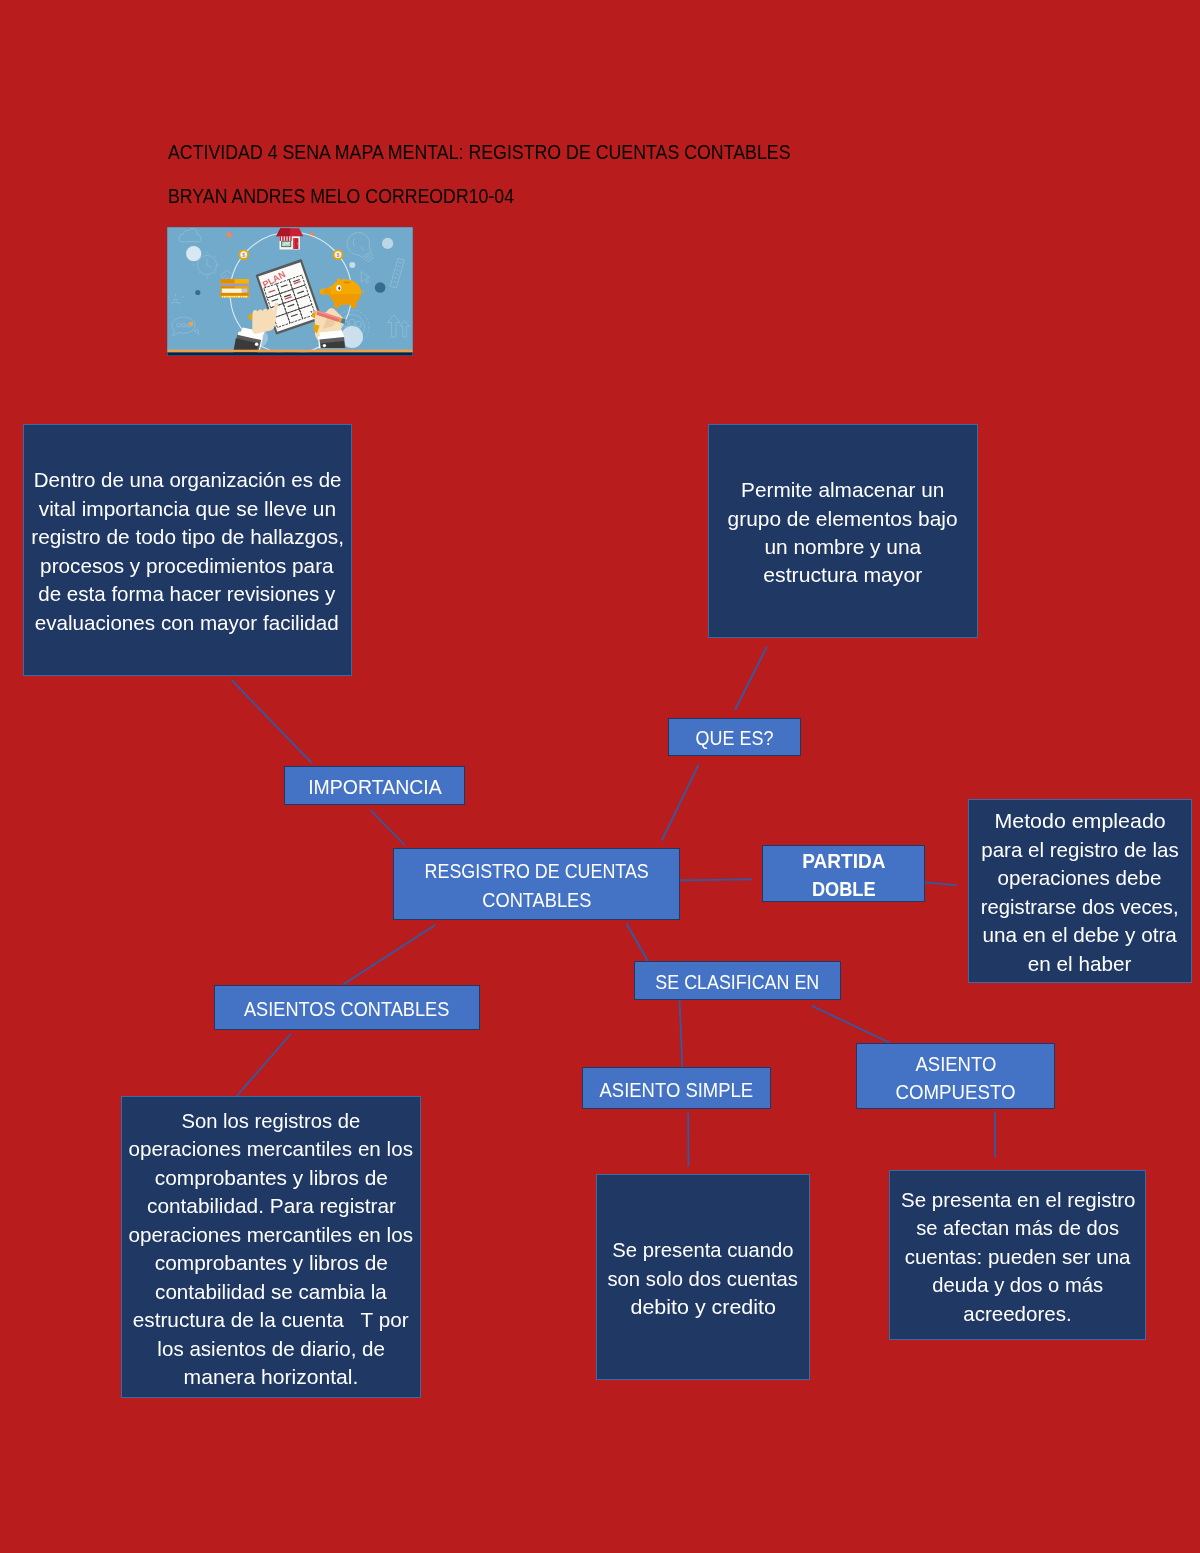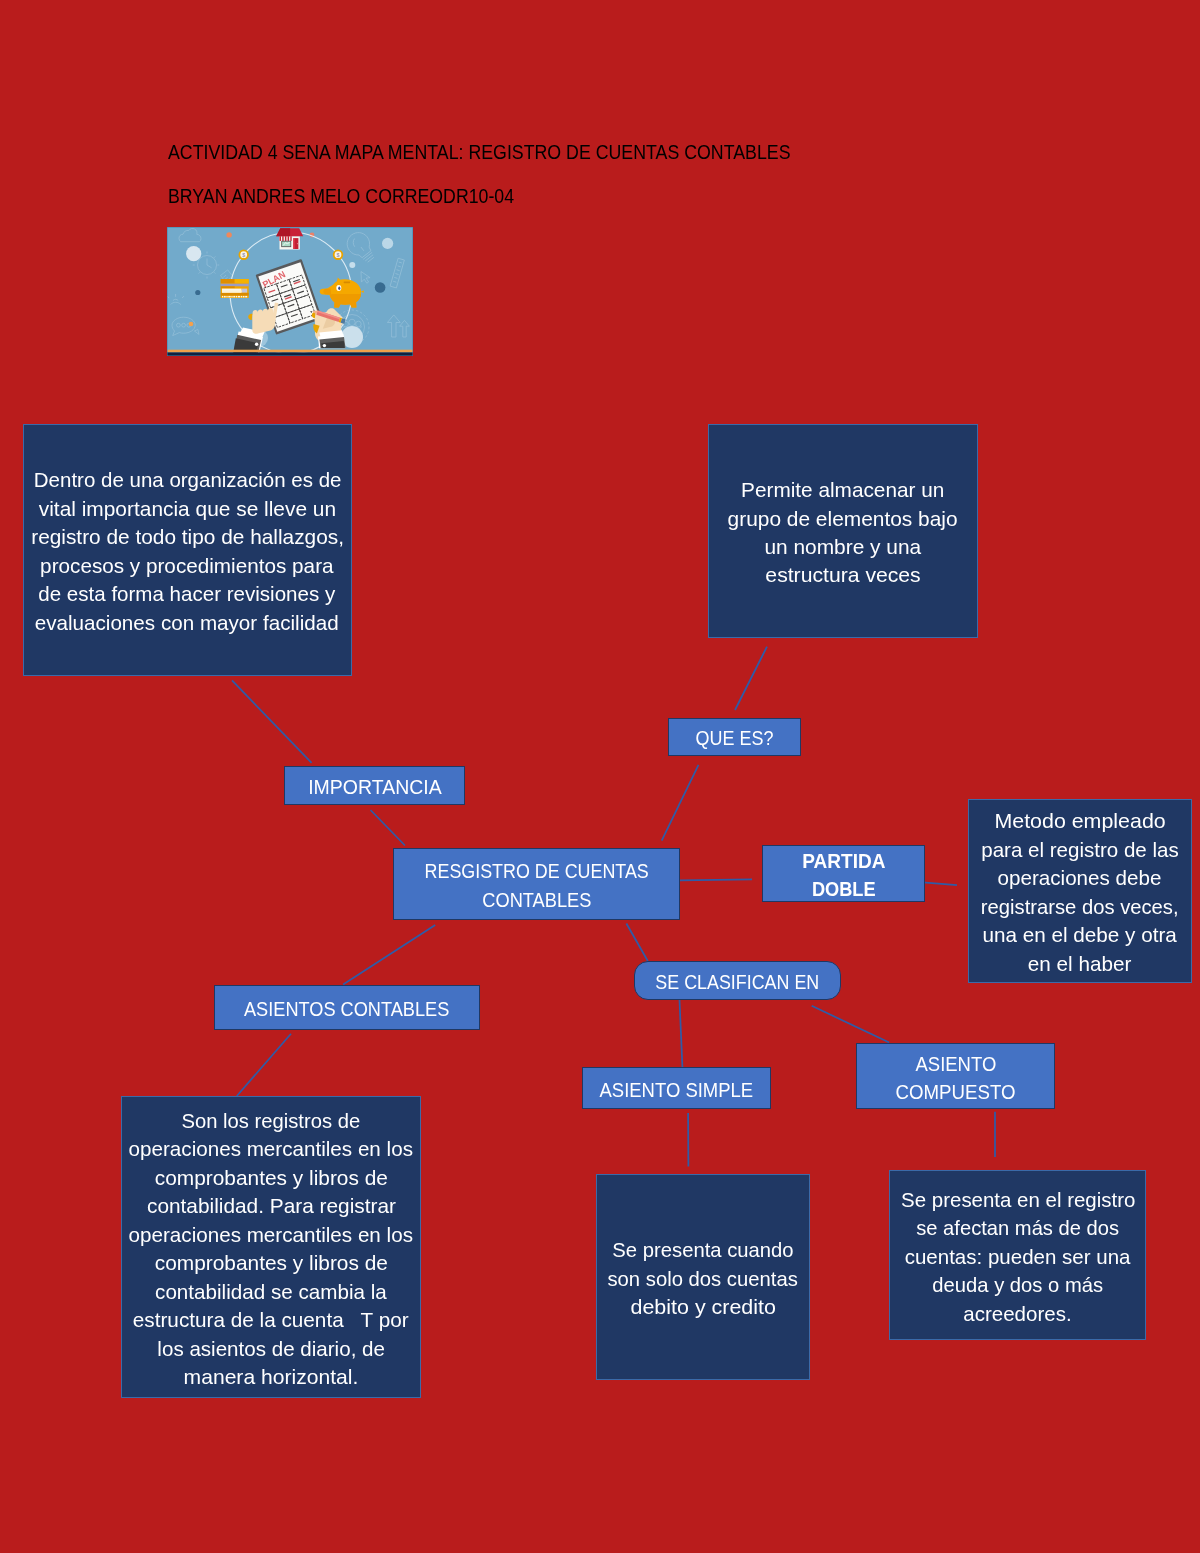--- a/index.html
+++ b/index.html
@@ -246,38 +246,38 @@
       <line x1="679.5" y1="1000" x2="682.4" y2="1067" stroke="#2E5CA8" stroke-width="1.75"></line>
       <line x1="811.7" y1="1005.8" x2="889.2" y2="1042.5" stroke="#2E5CA8" stroke-width="1.75"></line>
       <line x1="688.1" y1="1113" x2="688.4" y2="1166.5" stroke="#2E5CA8" stroke-width="1.75"></line>
       <line x1="995" y1="1111.8" x2="995" y2="1157" stroke="#2E5CA8" stroke-width="1.75"></line>
     </svg>
   <div id="nodes">
       <div class="node dark" style="left: 22.5px; top: 423.9px; width: 329.3px; height: 251.9px;">
         <div class="txt"><span style="transform: scaleX(0.97593);">Dentro de una organización es de</span><br><span style="transform: scaleX(0.995101);">vital importancia que se lleve un</span><br><span style="transform: scaleX(0.992439);">registro de todo tipo de hallazgos,</span><br><span style="transform: scaleX(0.985812);">procesos y procedimientos para</span><br><span style="transform: scaleX(0.978446);">de esta forma hacer revisiones y</span><br><span style="transform: scaleX(0.982659);">evaluaciones con mayor facilidad</span></div>
       </div>
       <div class="node dark" style="left: 708.2px; top: 424px; width: 269.6px; height: 214.2px;">
-        <div class="txt"><span style="transform: scaleX(0.989273);">Permite almacenar un</span><br><span style="transform: scaleX(0.994883);">grupo de elementos bajo</span><br><span style="transform: scaleX(0.995029);">un nombre y una</span><br><span style="transform: scaleX(1.0084);">estructura veces</span></div>
+        <div class="txt"><span style="transform: scaleX(0.989273);">Permite almacenar un</span><br><span style="transform: scaleX(0.994883);">grupo de elementos bajo</span><br><span style="transform: scaleX(0.995029);">un nombre y una</span><br><span style="transform: scaleX(1.0084);">estructura mayor</span></div>
       </div>
       <div class="node light" style="left: 668px; top: 711.8px; width: 133px; height: 37.9px; margin-top: 6px;">
         <div class="txt"><span style="transform: scaleX(0.854496);">QUE ES?</span></div>
       </div>
       <div class="node light" style="left: 284.2px; top: 765.9px; width: 181px; height: 38.9px; align-items: center;">
         <div class="txt"><span style="transform: scaleX(0.927733);">IMPORTANCIA</span></div>
       </div>
       <div class="node light" style="left: 393.2px; top: 847.7px; width: 286.7px; height: 72px;">
         <div class="txt"><span style="transform: scaleX(0.851565);">RESGISTRO DE CUENTAS</span><br><span style="transform: scaleX(0.86727);">CONTABLES</span></div>
       </div>
       <div class="node light" style="left: 762px; top: 844.7px; width: 163.4px; height: 57px; font-weight: bold;">
         <div class="txt"><span style="transform: scaleX(0.906634);">PARTIDA</span><br><span style="transform: scaleX(0.867091);">DOBLE</span></div>
       </div>
       <div class="node dark" style="left: 968px; top: 798.9px; width: 223.7px; height: 183.8px;">
         <div class="txt"><span style="transform: scaleX(1.01888);">Metodo empleado</span><br><span style="transform: scaleX(0.978104);">para el registro de las</span><br><span style="transform: scaleX(0.981069);">operaciones debe</span><br><span style="transform: scaleX(0.962555);">registrarse dos veces,</span><br><span style="transform: scaleX(0.985459);">una en el debe y otra</span><br><span style="transform: scaleX(0.98529);">en el haber</span></div>
       </div>
-      <div class="node light" style="left: 634.2px; top: 960.8px; width: 206.5px; height: 39.6px; border-radius: 14px;">
+      <div class="node light" style="left: 634.2px; top: 960.8px; width: 206.5px; height: 39.6px;">
         <div class="txt"><span style="transform: scaleX(0.851007);">SE CLASIFICAN EN</span></div>
       </div>
       <div class="node light" style="left: 214px; top: 984.5px; width: 265.5px; height: 45.4px;">
         <div class="txt"><span style="transform: scaleX(0.865158);">ASIENTOS CONTABLES</span></div>
       </div>
       <div class="node dark" style="left: 121.4px; top: 1096.1px; width: 299.6px; height: 302.4px;">
         <div class="txt"><span style="transform: scaleX(0.962686);">Son los registros de</span><br><span style="transform: scaleX(0.982395);">operaciones mercantiles en los</span><br><span style="transform: scaleX(0.99364);">comprobantes y libros de</span><br><span style="transform: scaleX(0.992054);">contabilidad. Para registrar</span><br><span style="transform: scaleX(0.982395);">operaciones mercantiles en los</span><br><span style="transform: scaleX(0.99364);">comprobantes y libros de</span><br><span style="transform: scaleX(0.982335);">contabilidad se cambia la</span><br><span style="transform: scaleX(0.9872);">estructura de la cuenta   T por</span><br><span style="transform: scaleX(0.979571);">los asientos de diario, de</span><br><span style="transform: scaleX(1.00487);">manera horizontal.</span></div>
       </div>
       <div class="node light" style="left: 582.2px; top: 1066.6px; width: 188.9px; height: 42.9px;">
         <div class="txt"><span style="transform: scaleX(0.879207);">ASIENTO SIMPLE</span></div>

